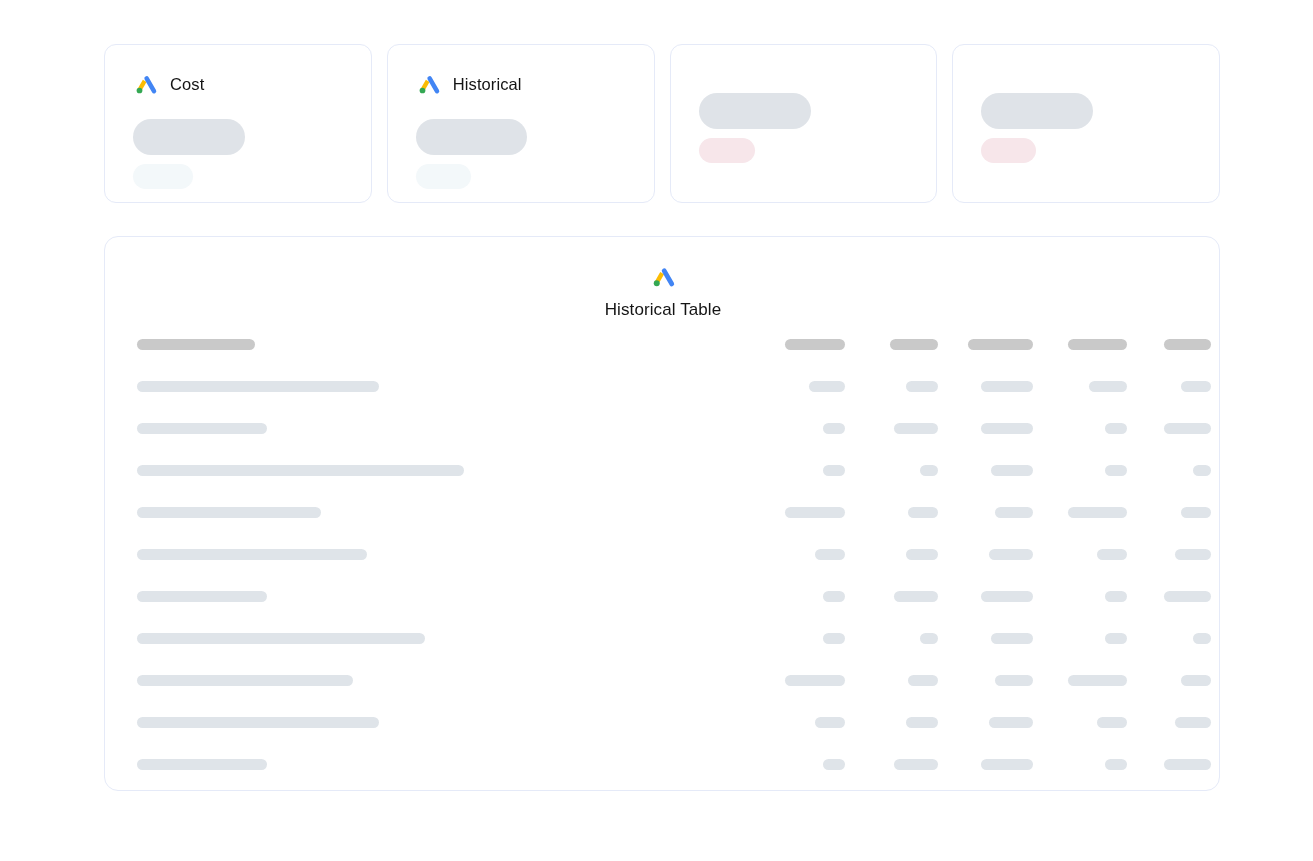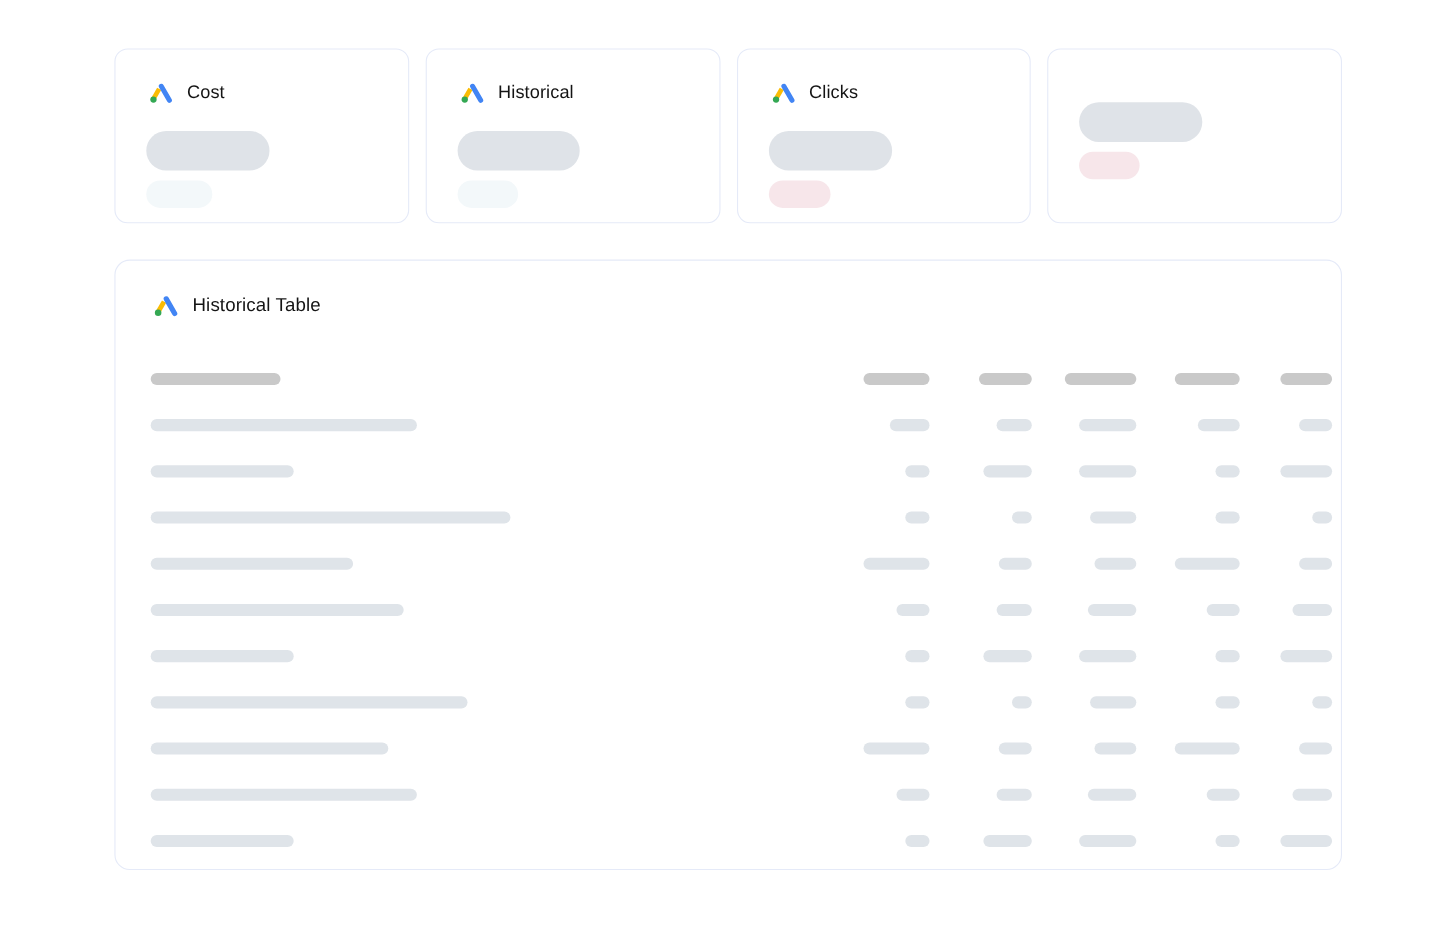--- a/index.html
+++ b/index.html
@@ -91,20 +91,21 @@
     border-radius: 14px;
     padding: 26px 30px 0 30px;
   }
 
   .table-head {
     display: flex;
     align-items: center;
     gap: 11px;
     height: 28px;
     margin-left: 2px;
+    flex-direction: column;
   }
   .table-head .ads-logo { width: 27px; height: 27px; flex: 0 0 27px; }
   .table-title {
     font-size: 17px;
     color: #141414;
     letter-spacing: 0.1px;
     line-height: 1;
   }
 
   .table-body {
@@ -167,28 +168,20 @@
               <path d="M3.9 17.1 9.1 8.1l3.4 1.95-5.2 9.0z" fill="#fbbc04"></path>
               <path d="M21.2 17.6 14.4 5.8a2.1 2.1 0 0 0-3.64 2.1l6.8 11.8a2.1 2.1 0 0 0 3.64-2.1z" fill="#4285f4"></path>
               <circle cx="6.0" cy="18.0" r="2.65" fill="#34a853"></circle>
             </svg></span>
           <span class="card-title">Historical</span>
         </div>
         <div class="kpi-value-sk" style="width:111px"></div>
         <div class="kpi-badge-sk tone-blue" style="width:55px"></div>
       </div>
       <div class="kpi-card">
-        <div class="card-head">
-          <span class="ads-logo"><svg viewBox="0 0 24 24" width="100%" height="100%" aria-hidden="true">
-              <path d="M3.9 17.1 9.1 8.1l3.4 1.95-5.2 9.0z" fill="#fbbc04"></path>
-              <path d="M21.2 17.6 14.4 5.8a2.1 2.1 0 0 0-3.64 2.1l6.8 11.8a2.1 2.1 0 0 0 3.64-2.1z" fill="#4285f4"></path>
-              <circle cx="6.0" cy="18.0" r="2.65" fill="#34a853"></circle>
-            </svg></span>
-          <span class="card-title">Clicks</span>
-        </div>
         <div class="kpi-value-sk" style="width:112px"></div>
         <div class="kpi-badge-sk tone-pink" style="width:56px"></div>
       </div>
       <div class="kpi-card">
         <div class="kpi-value-sk" style="width:112px"></div>
         <div class="kpi-badge-sk tone-pink" style="width:55px"></div>
       </div>
     </div>
 
   <div class="table-card">

